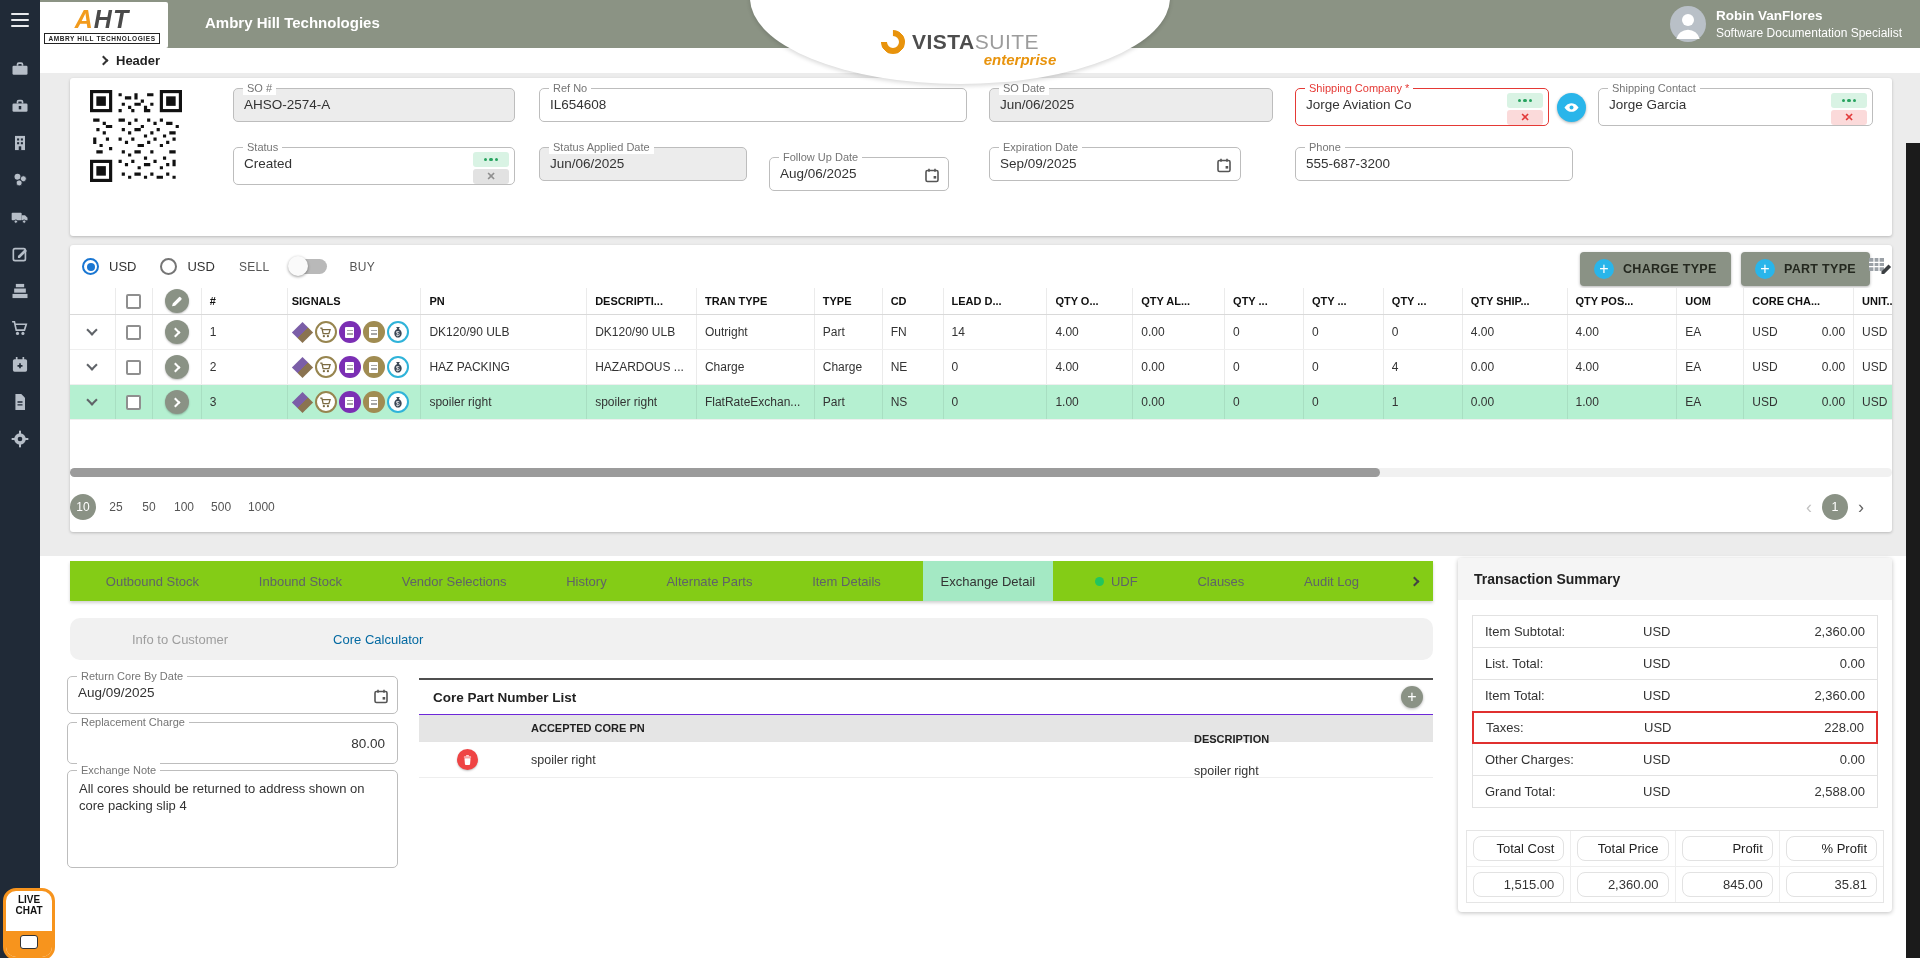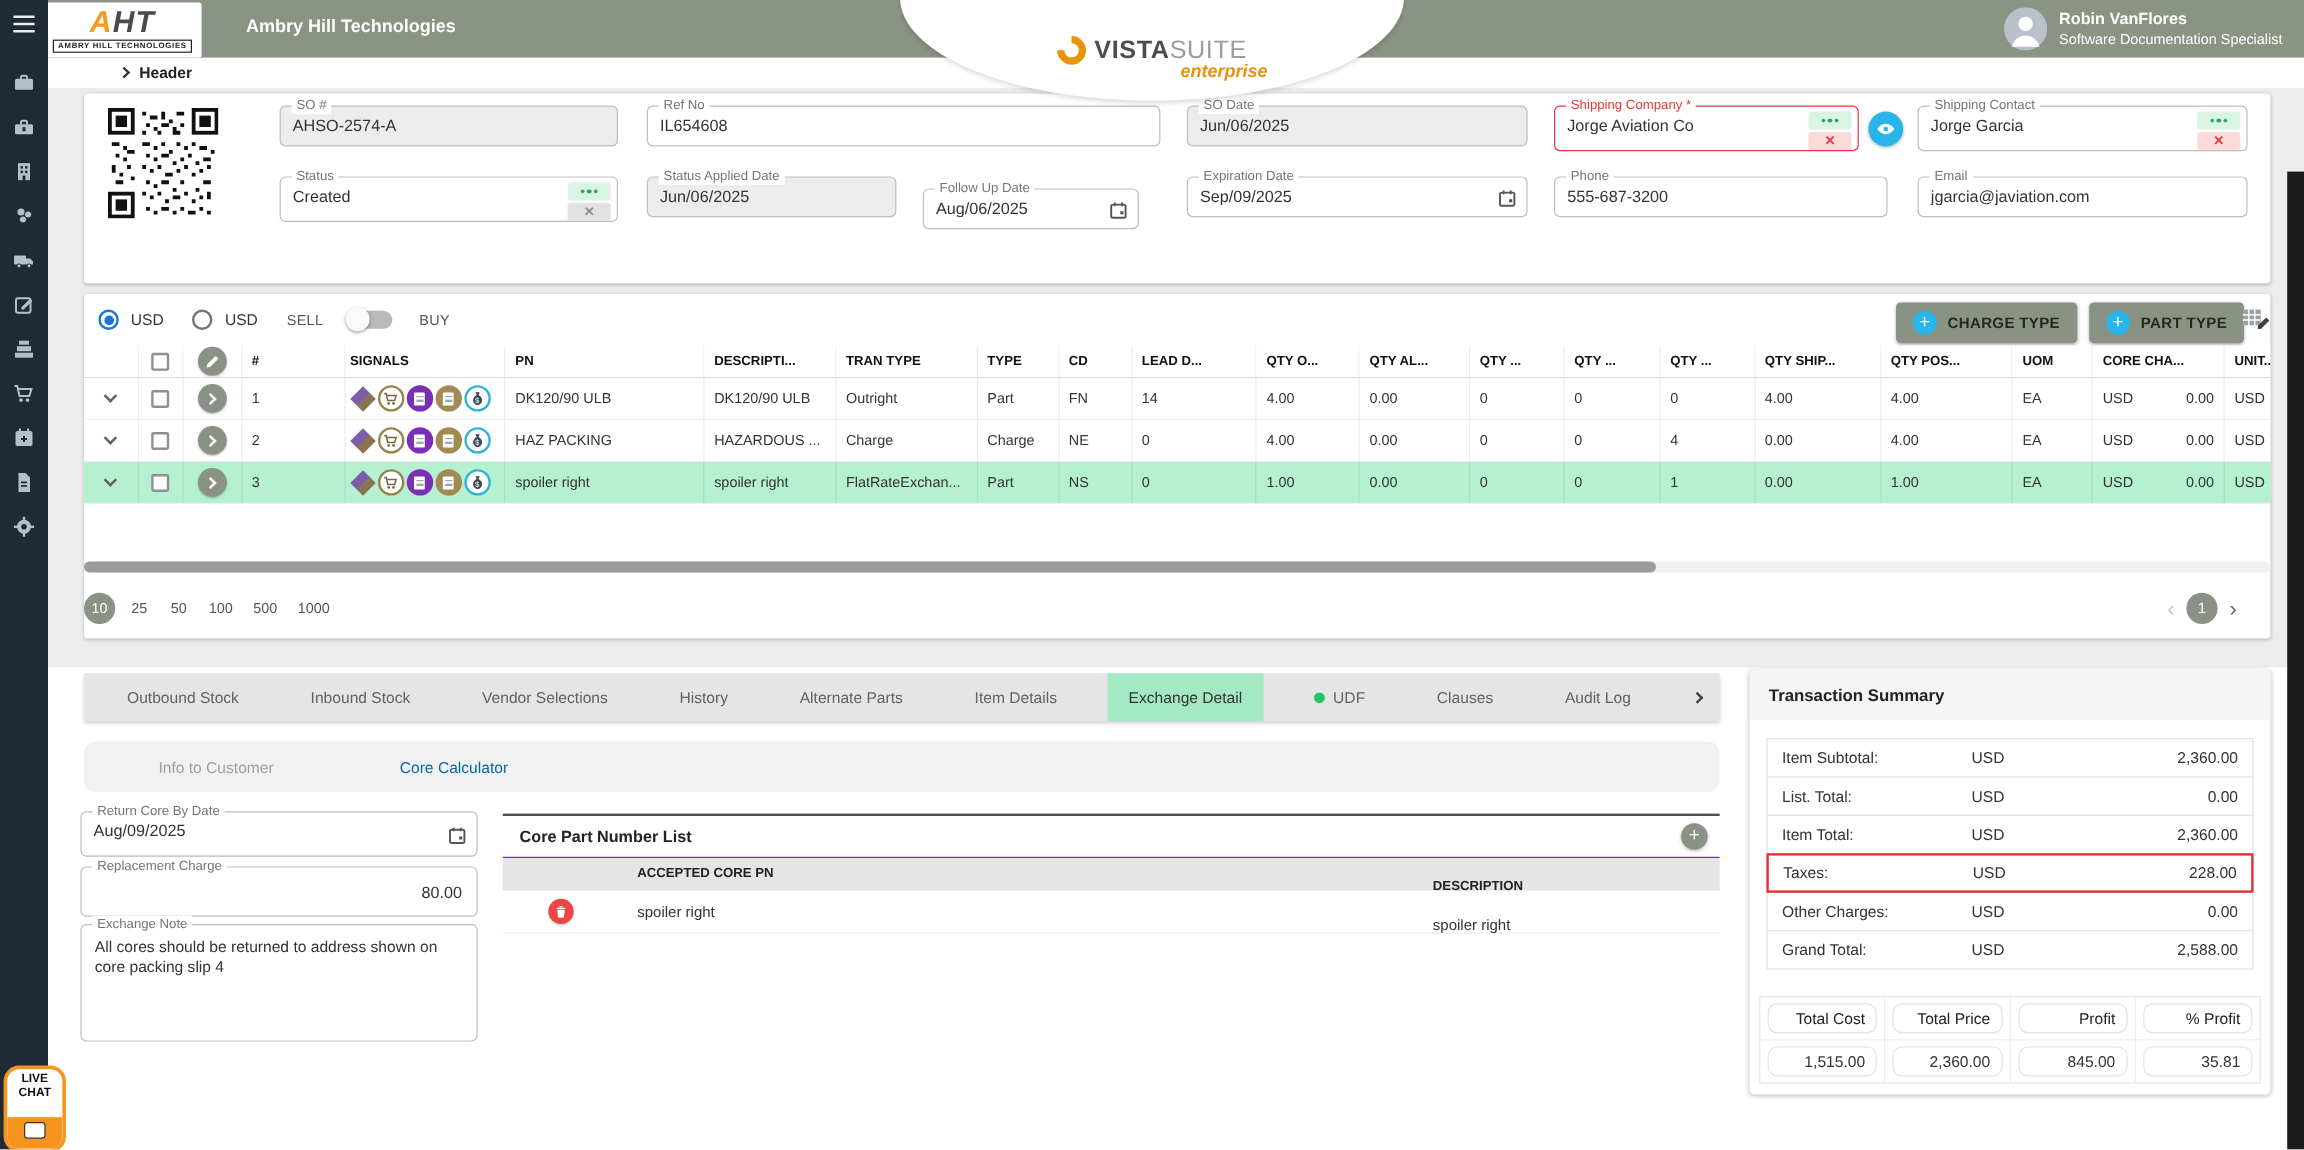--- a/index.html
+++ b/index.html
@@ -130,21 +130,21 @@
   .pgc { min-width:26px; height:26px; border-radius:13px; display:flex; align-items:center; justify-content:center;
     font-size:12px; color:#555; padding:0 5px; cursor:pointer; }
   .pgc.on { background:#8a9285; color:#fff; }
   .pager { position:absolute; left:1806px; top:494px; display:flex; align-items:center; gap:10px; z-index:3; }
   .pg-arrow { font-size:18px; color:#c3c3c3; cursor:pointer; line-height:26px; }
   .pg-arrow.en { color:#666; }
   .pg-cur { width:26px; height:26px; border-radius:50%; background:#8a9285; color:#fff; font-size:12.5px;
     display:flex; align-items:center; justify-content:center; cursor:pointer; }
 
   
-  .tabsbar { position:absolute; left:70px; top:561px; width:1363px; height:40px; background:#e5e5e5;
+  .tabsbar { position:absolute; left:70px; top:561px; width:1363px; height:40px; background:#84cc16;
     box-shadow:0 2px 3px rgba(0,0,0,.18); display:flex; align-items:stretch; z-index:3; }
   .tabs-flex { display:flex; flex:1; align-items:stretch; justify-content:space-around; padding:0 6px; }
   .tab { display:flex; align-items:center; font-size:13px; color:#5f6368; padding:0 18px; cursor:pointer; white-space:nowrap; }
   .tab.sel { background:#a4e9c4; color:#333; font-weight:400; }
   .tab .dot { width:9px; height:9px; border-radius:50%; background:#22c55e; margin-right:7px; }
   .tab-more { width:38px; display:flex; align-items:center; justify-content:center; cursor:pointer; }
 
   
   .subtabs { position:absolute; left:70px; top:618px; width:1363px; height:42px; background:#f1f1f1;
     border-radius:10px; display:flex; align-items:center; gap:105px; padding-left:62px; z-index:2; }
@@ -395,36 +395,32 @@
   </div>
   <div class="field" style="left:769px;top:157px;width:180px;height:34px;">
     <span class="flabel">Follow Up Date</span>
     <div class="fvalue">Aug/06/2025</div>
     <span class="cal"><svg width="16" height="16" viewBox="0 0 16 16">
           <rect x="2" y="3.5" width="12" height="11" rx="1.5" fill="none" stroke="#555" stroke-width="1.6"></rect>
           <path d="M5 1.8v3M11 1.8v3" stroke="#555" stroke-width="1.6"></path>
           <rect x="9.6" y="9" width="2.6" height="2.6" fill="#555"></rect>
         </svg></span>
   </div>
-  <div class="field" style="left:989px;top:147px;width:284px;height:34px;">
+  <div class="field" style="left:989px;top:147px;width:252px;height:34px;">
     <span class="flabel">Expiration Date</span>
     <div class="fvalue">Sep/09/2025</div>
     <span class="cal"><svg width="16" height="16" viewBox="0 0 16 16">
           <rect x="2" y="3.5" width="12" height="11" rx="1.5" fill="none" stroke="#555" stroke-width="1.6"></rect>
           <path d="M5 1.8v3M11 1.8v3" stroke="#555" stroke-width="1.6"></path>
           <rect x="9.6" y="9" width="2.6" height="2.6" fill="#555"></rect>
         </svg></span>
   </div>
   <div class="field" style="left:1295px;top:147px;width:278px;height:34px;">
     <span class="flabel">Phone</span>
     <div class="fvalue">555-687-3200</div>
-  </div>
-  <div class="field" style="left:1598px;top:147px;width:275px;height:34px;">
-    <span class="flabel">Email</span>
-    <div class="fvalue">jgarcia@javiation.com</div>
   </div>
 
   <div class="card" style="left:70px;top:245px;width:1822px;height:287px;"></div>
 
   <div class="ctrl-row">
     <span class="radio on"></span>
     <span class="rlabel">USD</span>
     <span class="radio"></span>
     <span class="rlabel">USD</span>
     <span class="sellbuy">SELL</span>

